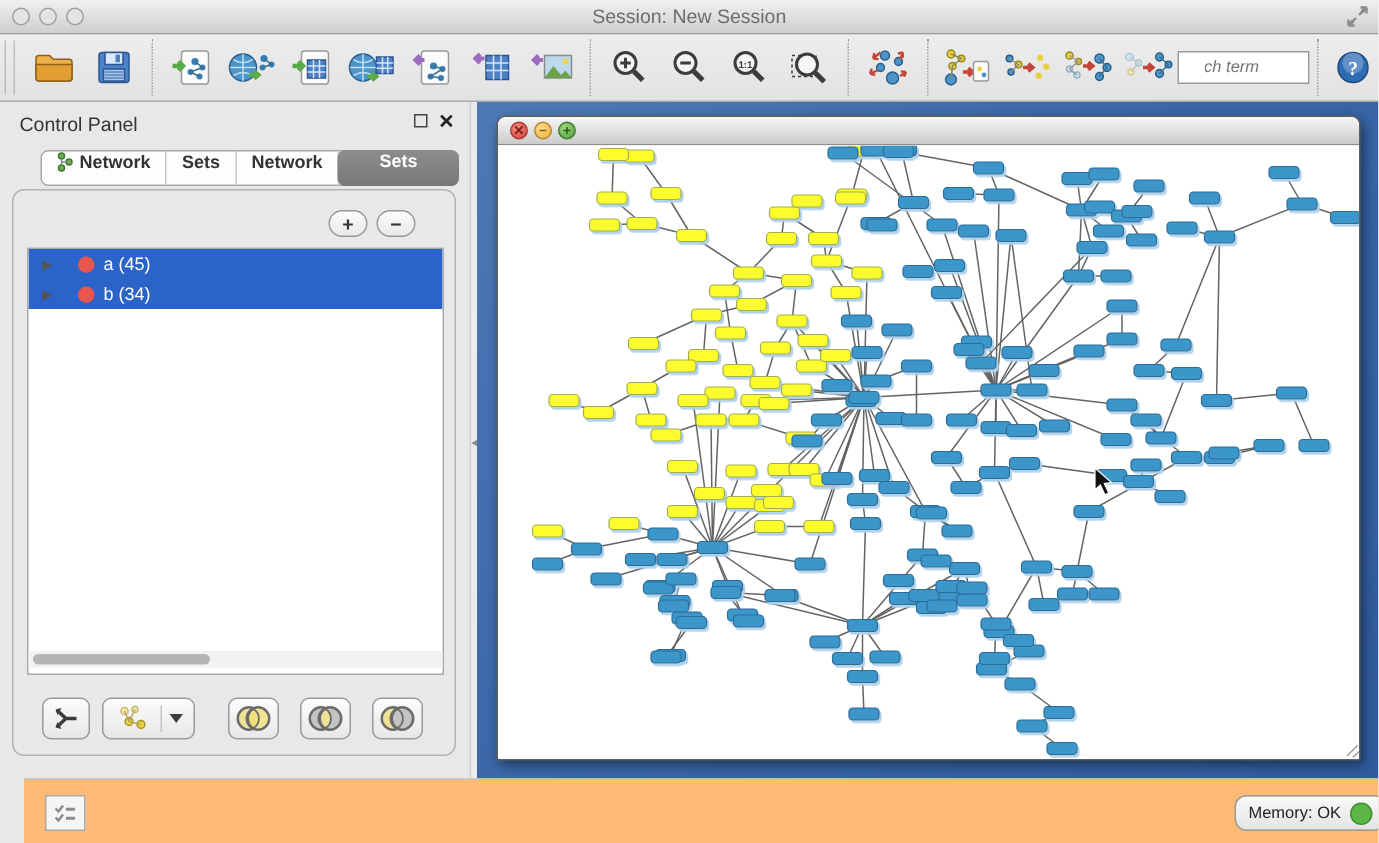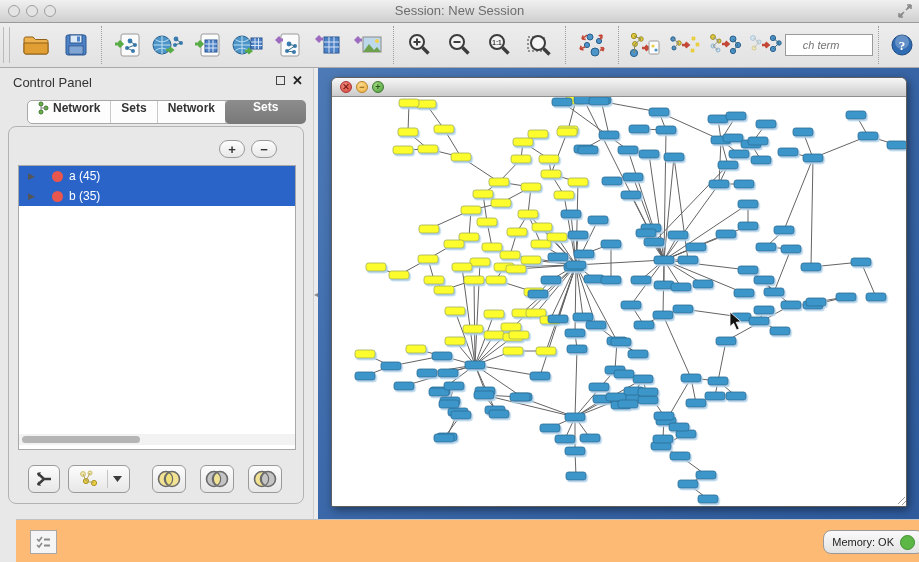--- a/index.html
+++ b/index.html
@@ -368,21 +368,21 @@
       <button class="pmbtn pm-minus">−</button>
       <div class="setlist" id="setlist">
           <div class="setrow" style="background: rgb(42, 100, 201); color: rgb(255, 255, 255);">
             <span class="tri">▶</span>
             <span class="dot" style="background: rgb(232, 86, 78);"></span>
             <span>a (45)</span>
           </div>
           <div class="setrow" style="background: rgb(42, 100, 201); color: rgb(255, 255, 255);">
             <span class="tri">▶</span>
             <span class="dot" style="background: rgb(232, 86, 78);"></span>
-            <span>b (35)</span>
+            <span>b (34)</span>
           </div>
         </div>
       <div class="hscroll">
           <div class="hthumb"></div>
         </div>
 
       <div class="cp-toolrow">
         <button class="cbtn" style="left:28px;width:32px">
           <span>
               <svg width="20" height="18" viewBox="0 0 20 18">

